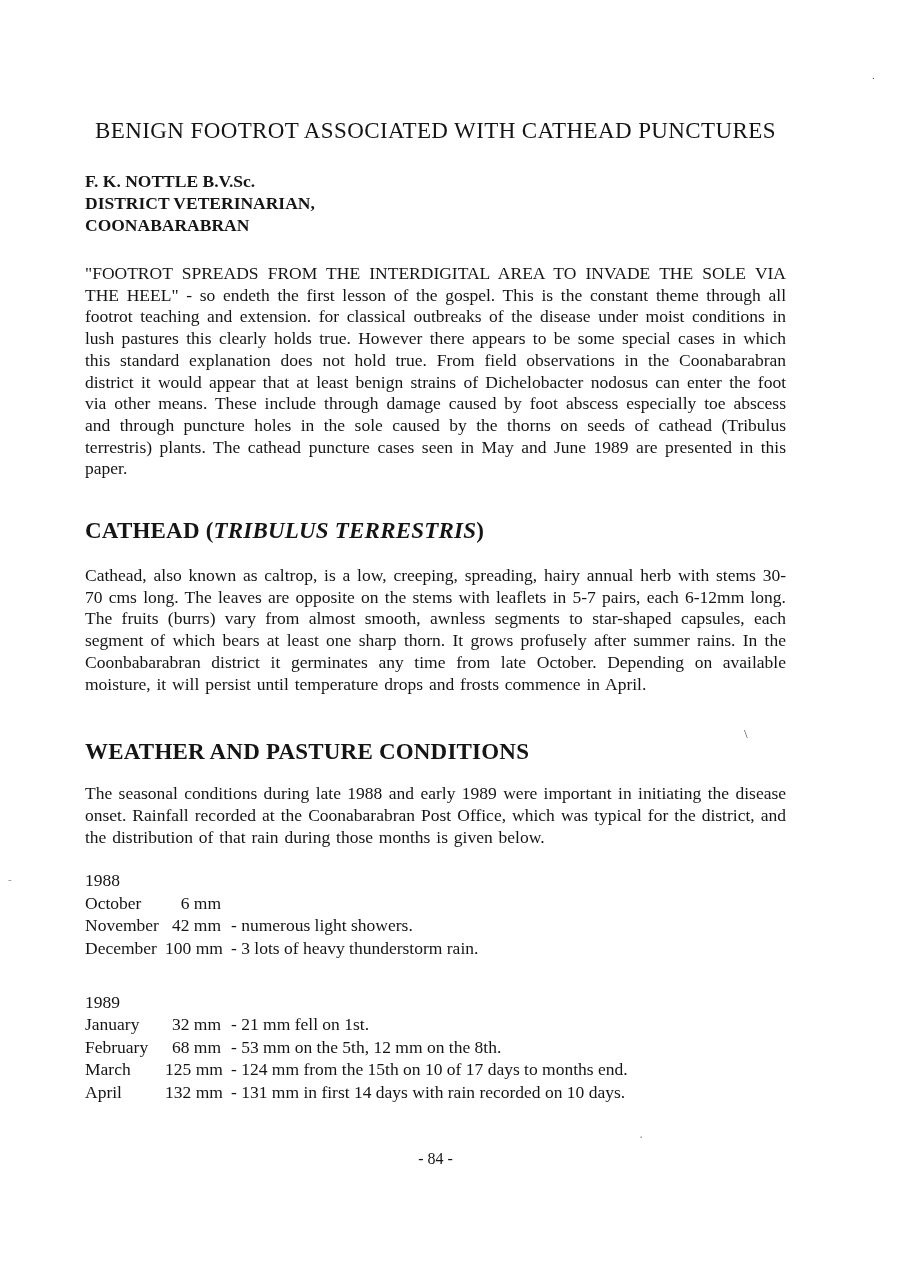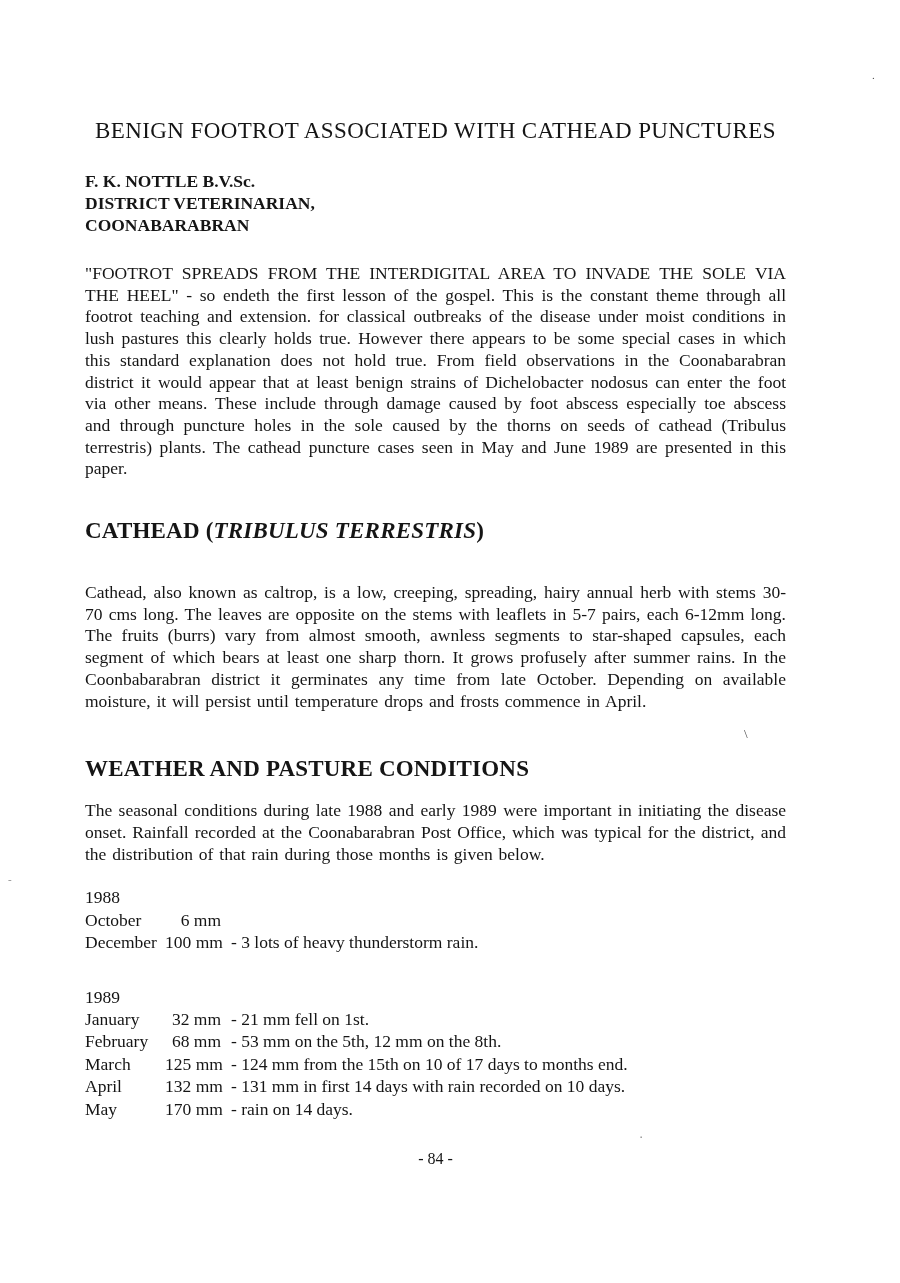--- a/index.html
+++ b/index.html
@@ -40,21 +40,21 @@
     text-align: justify;
     word-spacing: 1.5px;
   }
   .intro-para   { margin-top: 27px; }
   .section-heading {
     font-size: 23px;
     font-weight: bold;
     letter-spacing: 0.2px;
   }
   .cathead-heading { margin-top: 38px; }
-  .cathead-para    { margin-top: 38px; }
+  .cathead-para    { margin-top: 21px; }
   .weather-heading { margin-top: 44px; }
   .weather-para    { margin-top: 18px; }
   .species { font-style: italic; }
   .rain-block {
     font-size: 17.5px;
     line-height: 22.4px;
   }
   .rain-1988 { margin-top: 21px; }
   .rain-1989 { margin-top: 32px; }
   .rain-year { }
@@ -110,40 +110,40 @@
     <div class="section-heading weather-heading">WEATHER AND PASTURE CONDITIONS</div>
 
     <div class="para weather-para">The seasonal conditions during late 1988 and early 1989 were important in initiating the disease onset.  Rainfall recorded at the Coonabarabran Post Office, which was typical for the district, and the distribution of that rain during those months is given below.</div>
 
     <div class="rain-block rain-1988">
       <div class="rain-year">1988</div>
       <div class="rain-row">
         <span class="rain-month">October</span><span class="rain-amount">6 mm</span><span class="rain-note"></span>
       </div>
       <div class="rain-row">
+        <span class="rain-month">November</span><span class="rain-amount">42 mm</span><span class="rain-note">- numerous light showers.</span>
+      </div>
+      <div class="rain-row">
         <span class="rain-month">December</span><span class="rain-amount">100 mm</span><span class="rain-note">- 3 lots of heavy thunderstorm rain.</span>
       </div>
     </div>
 
     <div class="rain-block rain-1989">
       <div class="rain-year">1989</div>
       <div class="rain-row">
         <span class="rain-month">January</span><span class="rain-amount">32 mm</span><span class="rain-note">- 21 mm fell on 1st.</span>
       </div>
       <div class="rain-row">
         <span class="rain-month">February</span><span class="rain-amount">68 mm</span><span class="rain-note">- 53 mm on the 5th, 12 mm on the 8th.</span>
       </div>
       <div class="rain-row">
         <span class="rain-month">March</span><span class="rain-amount">125 mm</span><span class="rain-note">- 124 mm from the 15th on 10 of 17 days to months end.</span>
       </div>
       <div class="rain-row">
         <span class="rain-month">April</span><span class="rain-amount">132 mm</span><span class="rain-note">- 131 mm in first 14 days with rain recorded on 10 days.</span>
       </div>
-      <div class="rain-row">
-        <span class="rain-month">May</span><span class="rain-amount">170 mm</span><span class="rain-note">- rain on 14 days.</span>
-      </div>
     </div>
 
   </div>
 
   <div class="page-footer">- 84 -</div>
 
 </div>
 
 </body></html>

